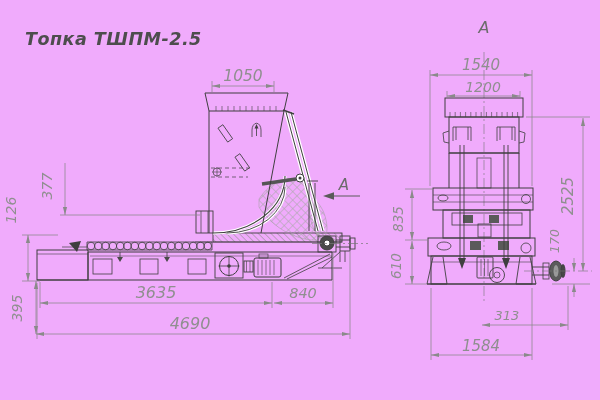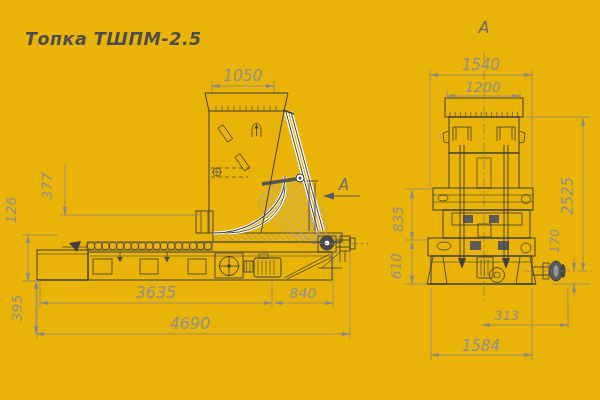--- a/index.html
+++ b/index.html
@@ -1,16 +1,16 @@
 <!DOCTYPE html>
 <html><head>
 <meta charset="utf-8">
 <style>
   html,body{margin:0;padding:0;background:#fff;}
-  .canvas{position:relative;width:600px;height:400px;background:#eab308;overflow:hidden;
+  .canvas{position:relative;width:600px;height:400px;background:#f0abfc;overflow:hidden;
           font-family:"DejaVu Sans",sans-serif;}
   svg{position:absolute;left:0;top:0;}
   text{font-family:"DejaVu Sans",sans-serif;font-style:italic;}
   .dim{fill:#8f8f8f;}
   .ttl{fill:#4d4d4d;font-weight:600;letter-spacing:.5px;}
   .vlab{fill:#6b6b6b;}
 </style>
 </head>
 <body>
 

